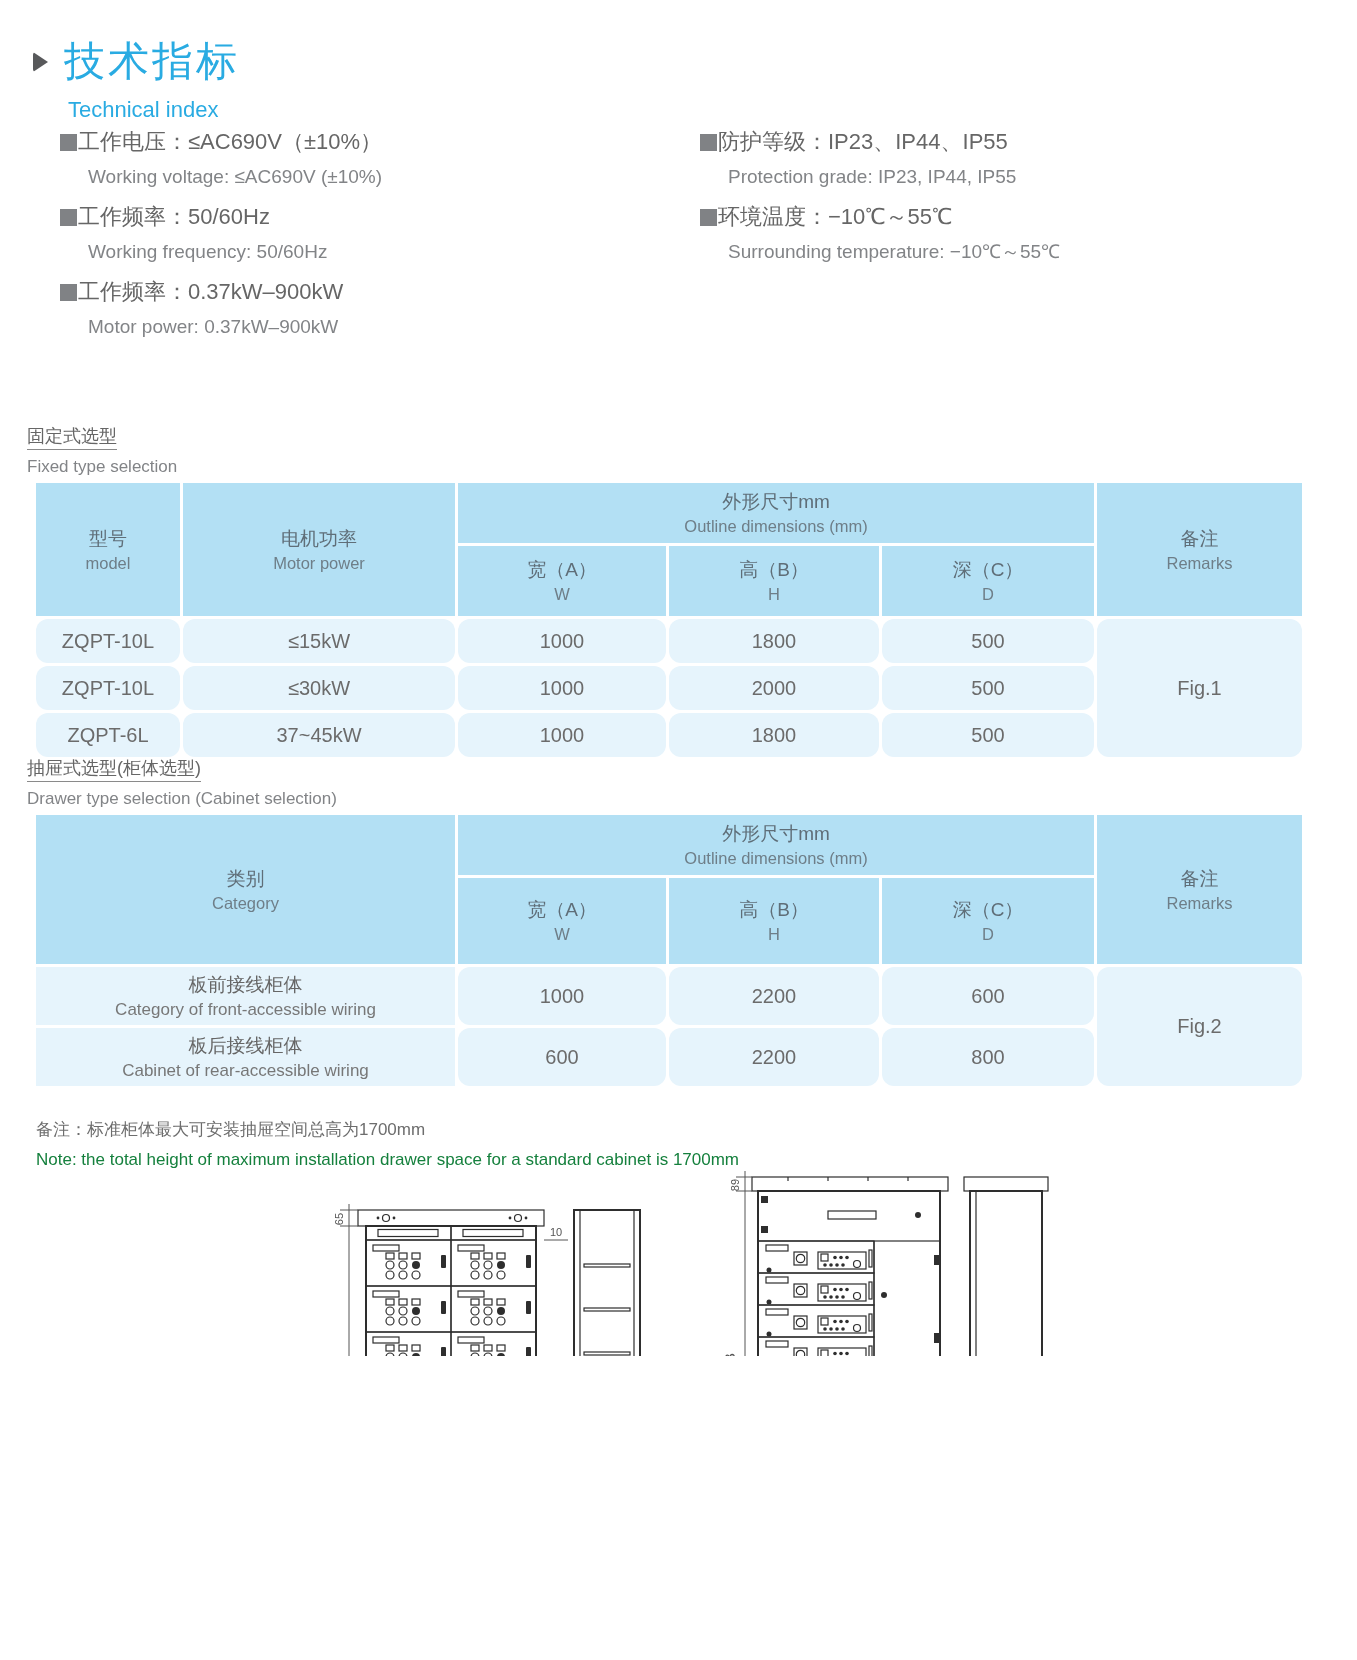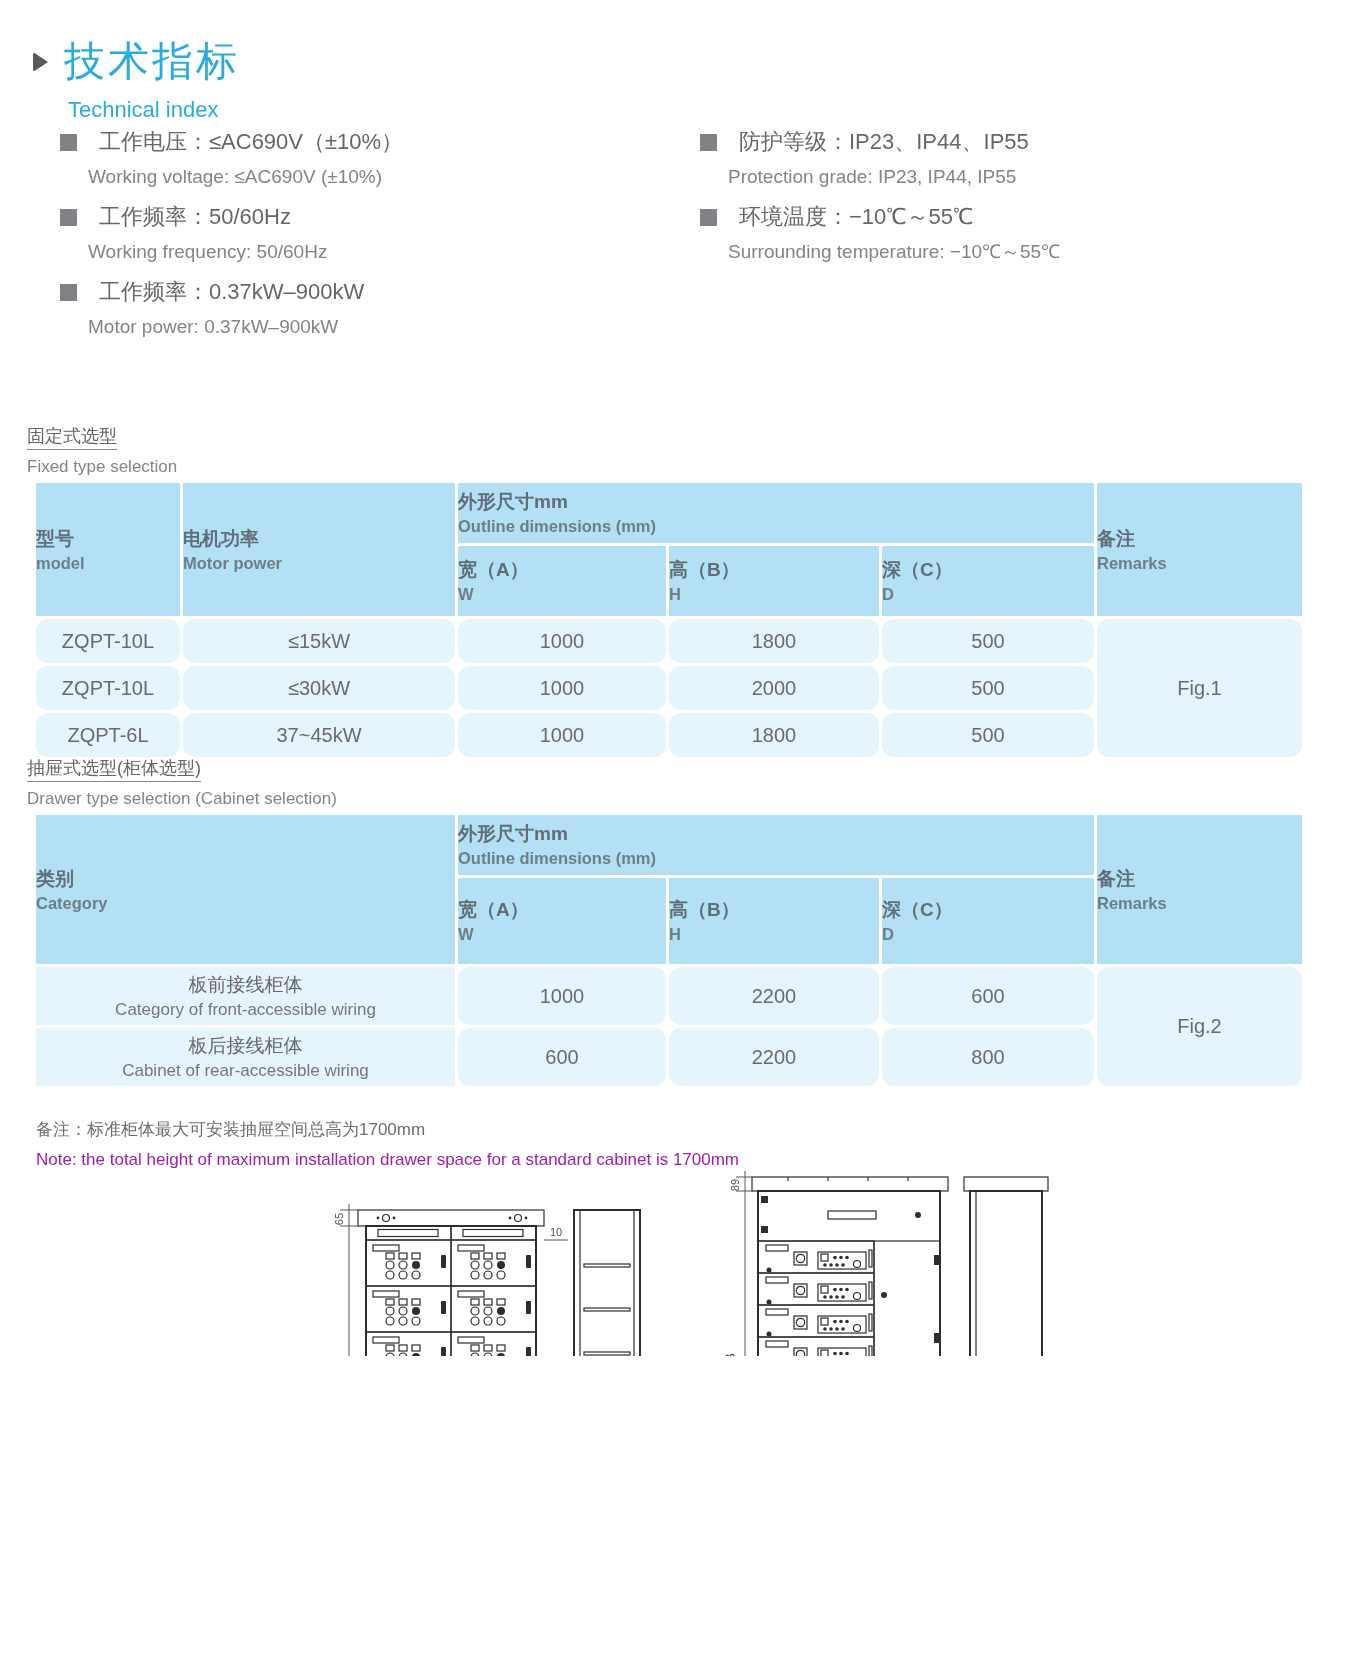--- a/index.html
+++ b/index.html
@@ -11,52 +11,52 @@
   .title-row { display:flex; align-items:center; gap:16px; }
   .tri { width:0; height:0; border-left:15px solid #58595b; border-top:10px solid transparent; border-bottom:10px solid transparent; border-radius:3px; }
   .title-zh { font-size:41px; color:#29abe2; letter-spacing:3px; }
   .title-en { font-size:22px; color:#29abe2; margin-left:35px; margin-top:8px; }
 
   
   .specs { position:absolute; left:60px; top:128px; width:1260px; display:flex; }
   .spec-col-left { width:640px; }
   .spec-col-right { width:620px; }
   .spec-item { margin-bottom:14px; }
-  .spec-zh { display:flex; align-items:center; gap:22px; font-size:22px; color:#666; line-height:28px; }
+  .spec-zh { display:flex; align-items:center; gap:1px; font-size:22px; color:#666; line-height:28px; }
   .bullet { width:17px; height:17px; background:#808285; flex:0 0 17px; }
   .spec-en { font-size:19px; color:#828487; margin-left:28px; margin-top:9px; line-height:24px; }
   .specs-bottom { position:absolute; left:60px; top:356px; }
 
   
   .sec { position:absolute; left:27px; }
   .sec-zh { font-size:18px; color:#666; display:inline-block; border-bottom:1px solid #8a8a8a; padding-bottom:1px; }
   .sec-en { font-size:17px; color:#828487; margin-top:7px; }
 
   
   table.spec-table { position:absolute; left:33px; border-collapse:separate; border-spacing:3px; table-layout:fixed; }
-  table.spec-table th { background:#b3e0f4; font-weight:bold; text-align:left; vertical-align:middle; }
+  table.spec-table th { background:#b3e0f4; font-weight:normal; text-align:center; vertical-align:middle; }
   table.spec-table td { background:#e6f4fc; text-align:center; vertical-align:middle; }
   .zh-h { display:block; font-size:19px; color:#5f6e78; line-height:26px; }
   .en-h { display:block; font-size:16.5px; color:#6e7e88; line-height:22px; }
   .cell-v { font-size:20px; color:#6b6b6b;border-radius:12px; }
   .cat-zh { display:block; font-size:19px; color:#666; line-height:26px; }
   .cat-en { display:block; font-size:17px; color:#777; line-height:23px; }
   #table1 { top:480px; }
   #table1 .tier1 th { height:60px; }
   #table1 .tier2 th { height:70px; }
   #table1 tbody tr { height:44px; }
   #table2 { top:812px; }
   #table2 .tier1 th { height:60px; }
   #table2 .tier2 th { height:86px; }
   #table2 tbody tr { height:58px; }
 
   
   .note-block { position:absolute; left:36px; top:1118px; }
   .note-zh { font-size:17px; color:#6d6d6d; }
-  .note-en { font-size:17px; color:#a21caf; margin-top:9px; }
+  .note-en { font-size:17px; color:#15803d; margin-top:9px; }
 
   
   .fig-block { position:absolute; }
   #fig1-block { left:322px; top:1198px; width:348px; }
   #fig2-block { left:712px; top:1163px; width:352px; }
   .fig-caption { text-align:center; font-size:21px; color:#707070; margin-top:10px; }
   svg .ln { fill:#fff; stroke:#2e2e2e; stroke-width:1.2; }
   svg .lnn { fill:none; stroke:#2e2e2e; stroke-width:1.2; }
   svg .ln2 { fill:#fff; stroke:#2e2e2e; stroke-width:2; }
   svg .thin { fill:none; stroke:#2e2e2e; stroke-width:0.8; }

